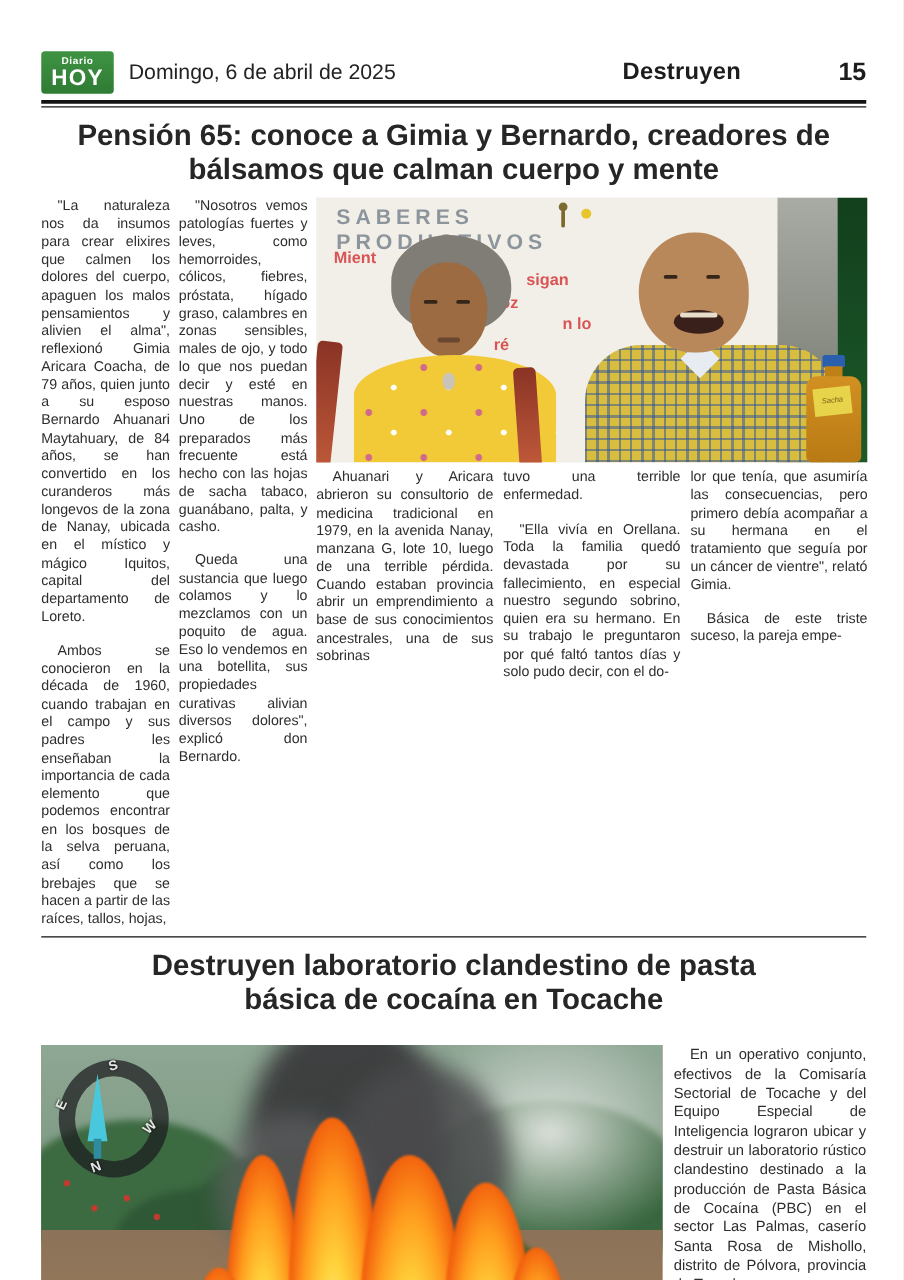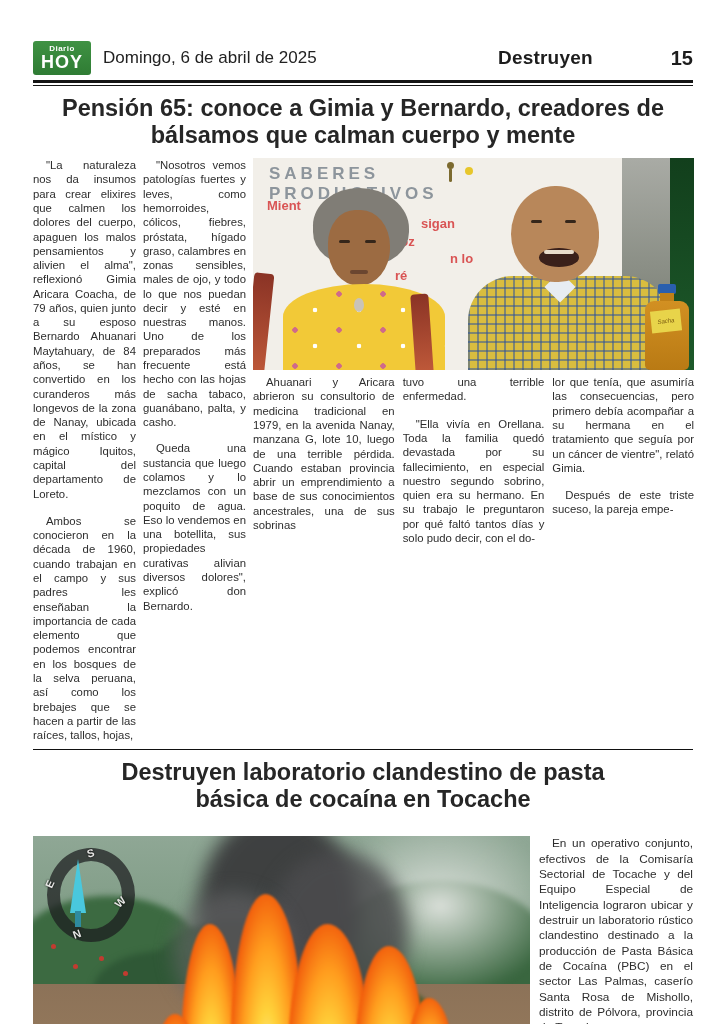--- a/index.html
+++ b/index.html
@@ -181,21 +181,21 @@
         <div class="a1-bottom">
           <div class="txtcol c2">
             <p class="ind">Ahuanari y Aricara abrieron su consultorio de medicina tradicional en 1979, en la avenida Nanay, manzana G, lote 10, luego de una terrible pérdida. Cuando estaban provincia abrir un emprendimiento a base de sus conocimientos ancestrales, una de sus sobrinas</p>
           </div>
           <div class="txtcol c2">
             <p>tuvo una terrible enfermedad.</p>
             <p class="ind">"Ella vivía en Orellana. Toda la familia quedó devastada por su fallecimiento, en especial nuestro segundo sobrino, quien era su hermano. En su trabajo le preguntaron por qué faltó tantos días y solo pudo decir, con el do-</p>
           </div>
           <div class="txtcol c2">
             <p>lor que tenía, que asumiría las consecuencias, pero primero debía acompañar a su hermana en el tratamiento que seguía por un cáncer de vientre", relató Gimia.</p>
-            <p class="ind">Después de este triste suceso, la pareja empe-</p>
+            <p class="ind">Básica de este triste suceso, la pareja empe-</p>
           </div>
         </div>
       </div>
     </div>
 
     <div class="divider"></div>
 
     <div class="headline h2">Destruyen laboratorio clandestino de pasta básica de cocaína en Tocache</div>
 
     <div class="a2-grid">

